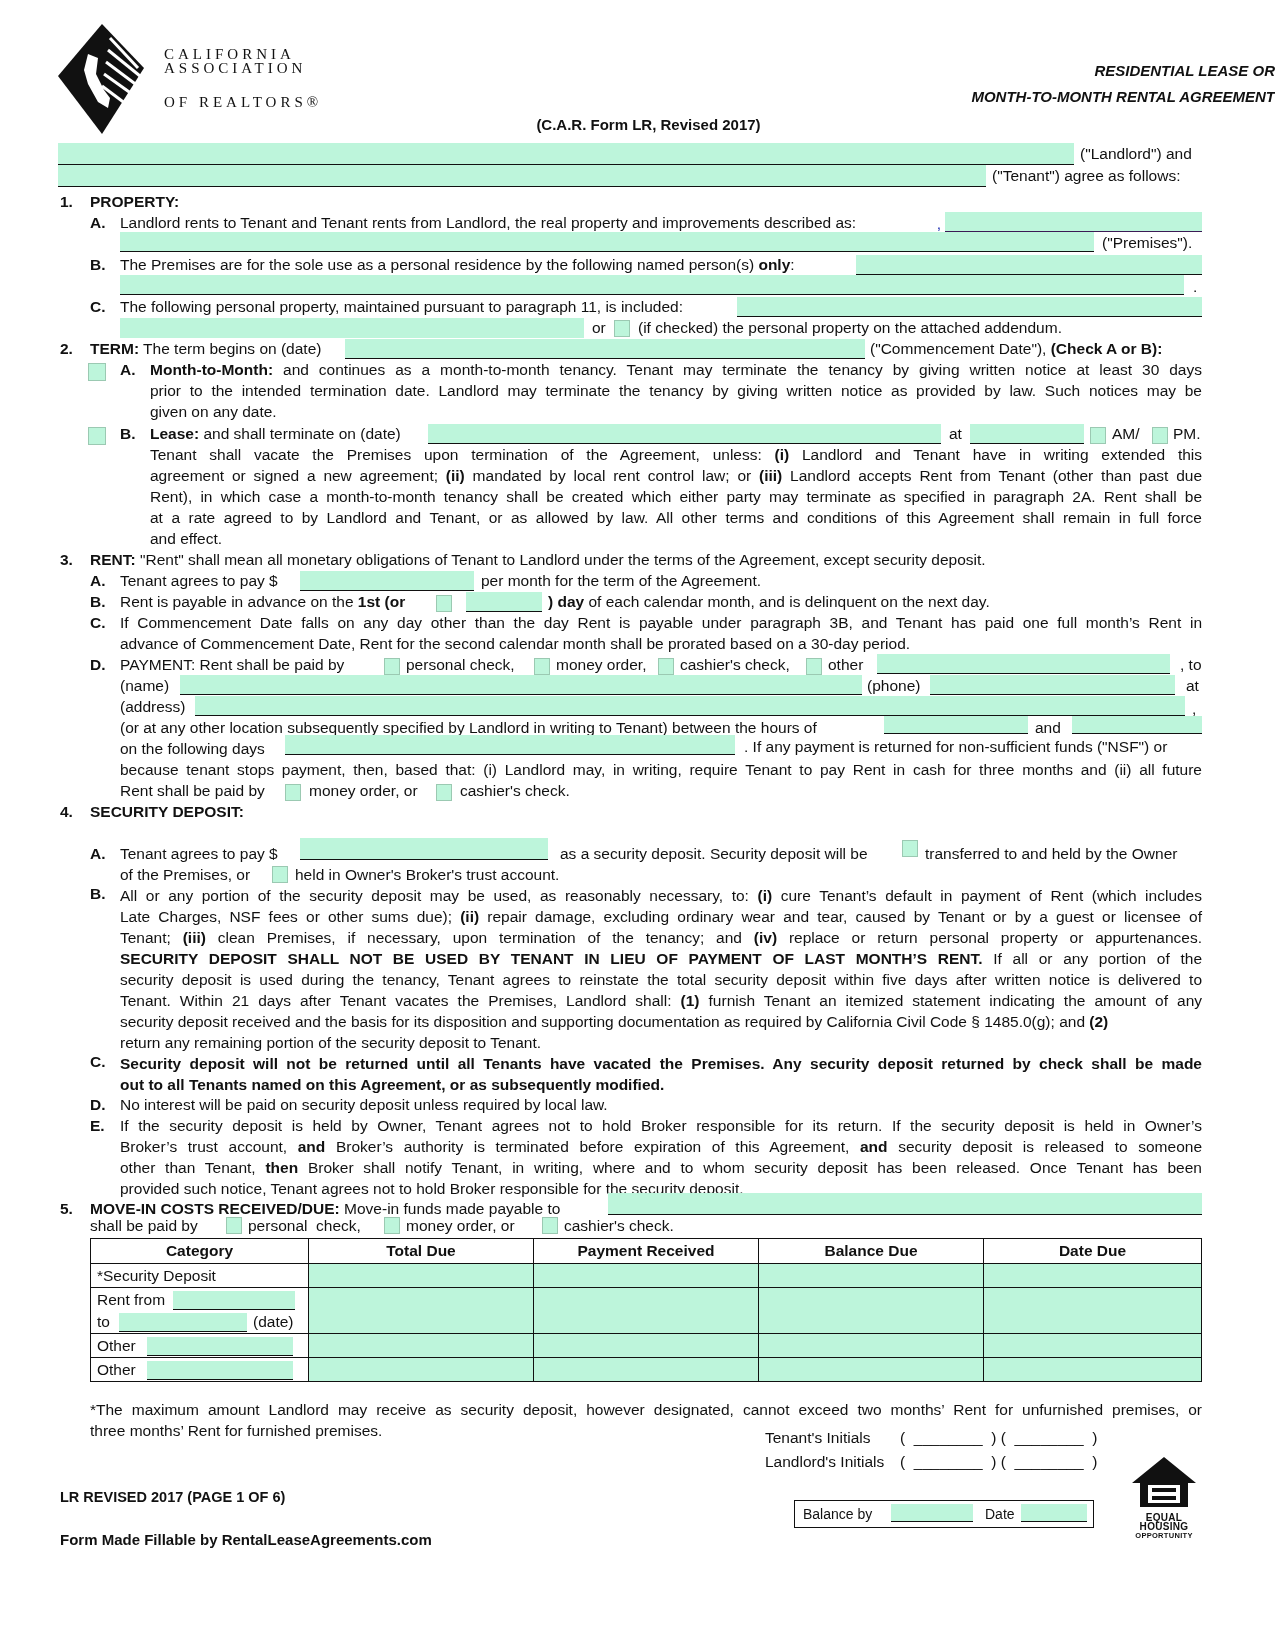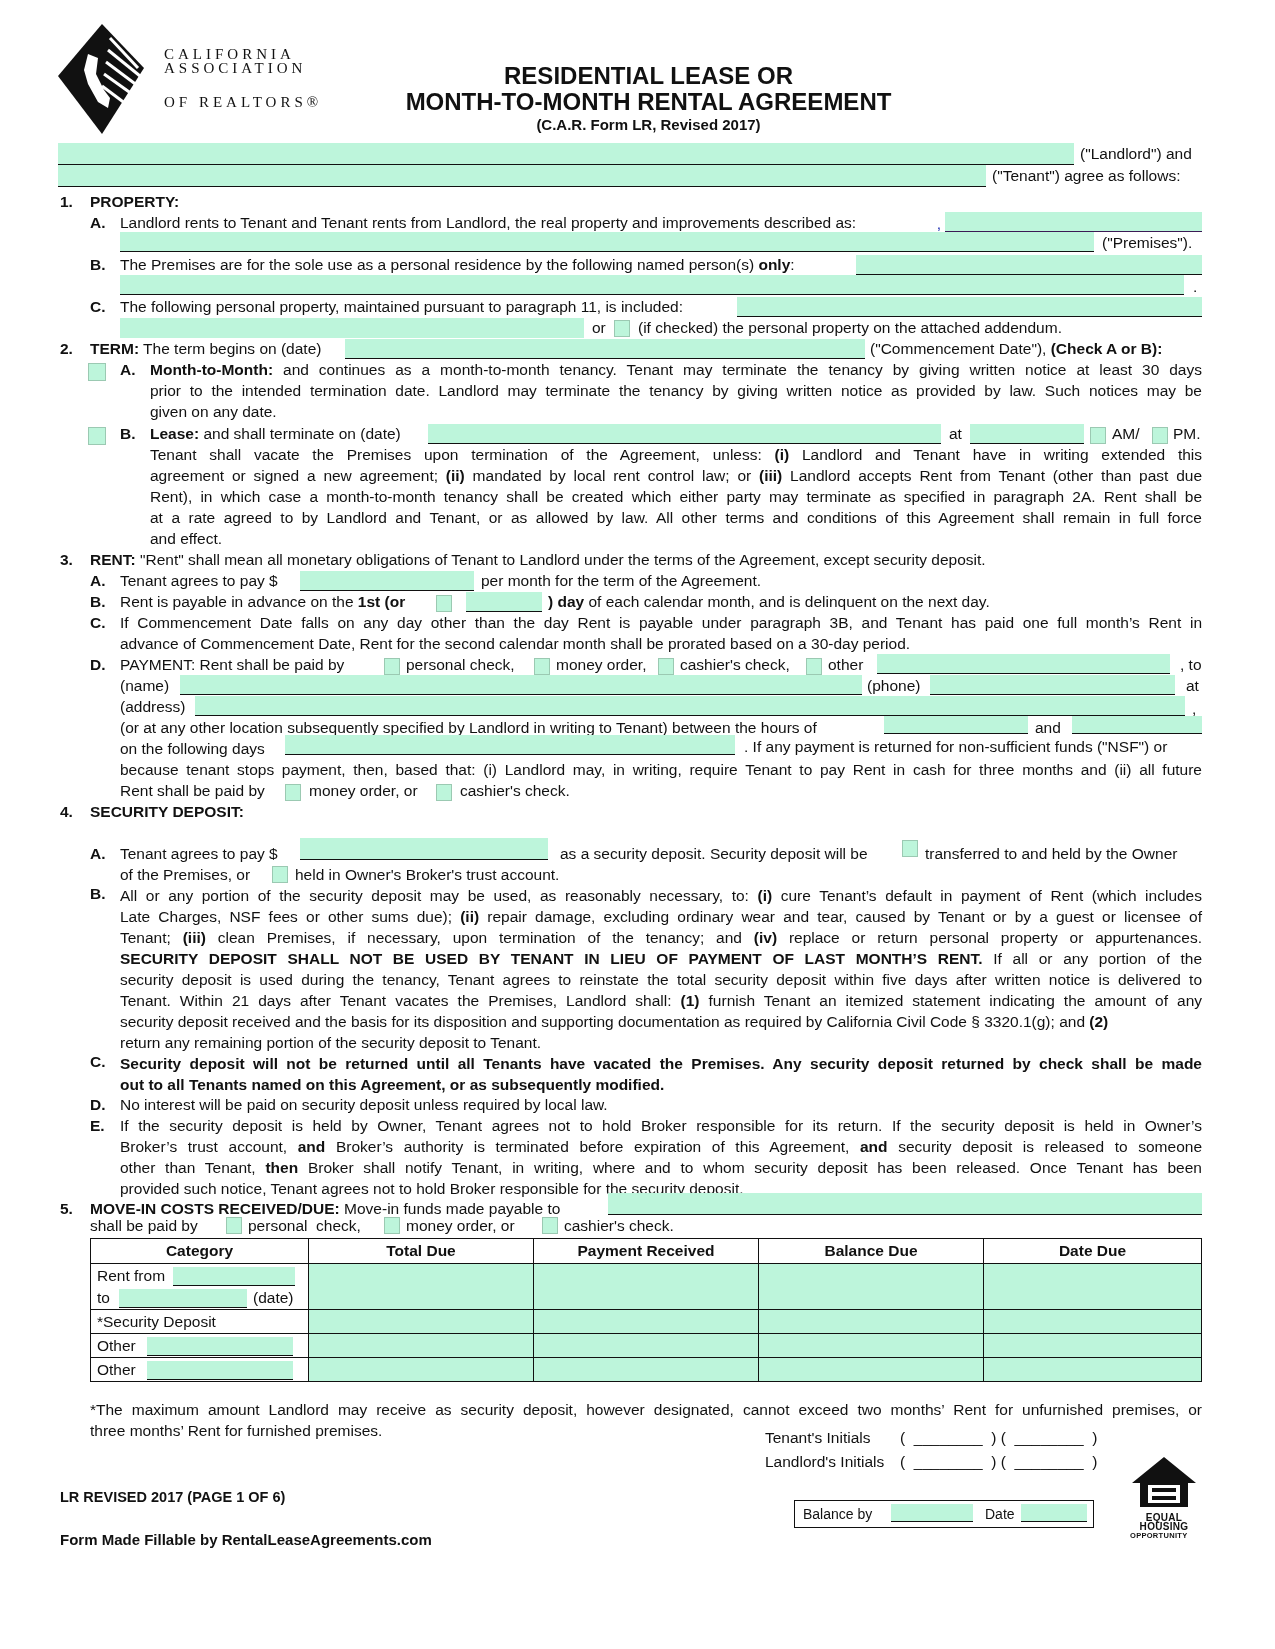--- a/index.html
+++ b/index.html
@@ -11,21 +11,21 @@
   .fld { position: absolute; background: #bdf5db; border-bottom: 1.3px solid #111; height: 20px; box-sizing: border-box; }
   .fld.nb { border-bottom: none; }
   .cb { position: absolute; width: 16px; height: 17px; background: #bdf5db; border: 1px solid #9bc9b2; box-sizing: border-box; }
   .cb.lg { width: 18px; height: 18px; }
   .t { position: absolute; white-space: nowrap; line-height: 20px; }
   .b { font-weight: bold; }
   .just { position: absolute; text-align: justify; text-align-last: justify; line-height: 20.6px; white-space: normal; }
 
   
   .logo-text { position: absolute; font-family: "Liberation Serif", serif; letter-spacing: 4px; font-size: 15px; line-height: 24px; }
-  .title1, .title2 { position: absolute; left: 0; width: 1275px; text-align: center; font-weight: bold; font-size: 24px; }
+  .title1, .title2 { position: absolute; left: 0; width: 1275px; text-align: right; font-weight: bold; font-size: 15px; font-style: italic; }
   .title1 { top: 62px; padding-left: 22px; box-sizing: border-box; }
   .title2 { top: 88px; padding-left: 22px; box-sizing: border-box; }
   .subtitle { position: absolute; top: 116px; left: 0; width: 1275px; text-align: center; padding-left: 22px; box-sizing: border-box; font-weight: bold; font-size: 15px; }
 
   
   table.costs { position: absolute; left: 90px; top: 1238px; width: 1112px; border-collapse: collapse; font-size: 15.5px; }
   table.costs th, table.costs td { border: 1.5px solid #111; padding: 0; }
   table.costs th { height: 24px; font-weight: bold; text-align: center; background: #fff; }
   table.costs td.cat { background: #fff; width: 215px; position: relative; }
   table.costs td.val { background: #bdf5db; }
@@ -185,21 +185,21 @@
 <div class="cb" style="left:272px;top:866px"></div>
 <div class="t" style="left:295px;top:865px">held in Owner's Broker's trust account.</div>
 
 <div class="t b" style="left:90px;top:884px">B.</div>
 <div class="just" style="left:120px;top:886px;width:1082px"><span>All or any portion of the security deposit may be used, as reasonably necessary, to:</span> <b>(i)</b> <span>cure Tenant’s default in payment of Rent (which includes</span></div>
 <div class="just" style="left:120px;top:907px;width:1082px"><span>Late Charges, NSF fees or other sums due);</span> <b>(ii)</b> <span>repair damage, excluding ordinary wear and tear, caused by Tenant or by a guest or licensee of</span></div>
 <div class="just" style="left:120px;top:928px;width:1082px"><span>Tenant;</span> <b>(iii)</b> <span>clean Premises, if necessary, upon termination of the tenancy; and</span> <b>(iv)</b> <span>replace or return personal property or appurtenances.</span></div>
 <div class="just" style="left:120px;top:949px;width:1082px"><b>SECURITY DEPOSIT SHALL NOT BE USED BY TENANT IN LIEU OF PAYMENT OF LAST MONTH’S RENT.</b> <span>If all or any portion of the</span></div>
 <div class="just" style="left:120px;top:970px;width:1082px">security deposit is used during the tenancy, Tenant agrees to reinstate the total security deposit within five days after written notice is delivered to</div>
 <div class="just" style="left:120px;top:991px;width:1082px"><span>Tenant. Within 21 days after Tenant vacates the Premises, Landlord shall:</span> <b>(1)</b> <span>furnish Tenant an itemized statement indicating the amount of any</span></div>
-<div class="t" style="left:120px;top:1012px"><span>security deposit received and the basis for its disposition and supporting documentation as required by California Civil Code § 3320.1(g); and</span> <b>(2)</b></div>
+<div class="t" style="left:120px;top:1012px"><span>security deposit received and the basis for its disposition and supporting documentation as required by California Civil Code § 1485.0(g); and</span> <b>(2)</b></div>
 <div class="t" style="left:120px;top:1033px">return any remaining portion of the security deposit to Tenant.</div>
 
 <div class="t b" style="left:90px;top:1052px">C.</div>
 <div class="just b" style="left:120px;top:1054px;width:1082px">Security deposit will not be returned until all Tenants have vacated the Premises. Any security deposit returned by check shall be made</div>
 <div class="t b" style="left:120px;top:1075px">out to all Tenants named on this Agreement, or as subsequently modified.</div>
 
 <div class="t b" style="left:90px;top:1095px">D.</div>
 <div class="t" style="left:120px;top:1095px">No interest will be paid on security deposit unless required by local law.</div>
 
 <div class="t b" style="left:90px;top:1116px">E.</div>
@@ -224,44 +224,44 @@
   <thead>
     <tr>
       <th style="width:217px">Category</th>
       <th style="width:224px">Total Due</th>
       <th style="width:224px">Payment Received</th>
       <th style="width:224px">Balance Due</th>
       <th>Date Due</th>
     </tr>
   </thead>
   <tbody>
+    <tr style="height:24px">
+      <td class="cat">
+          <div class="catline">*Security Deposit</div>
+        </td>
+      <td class="val"></td>
+      <td class="val"></td>
+      <td class="val"></td>
+      <td class="val"></td>
+    </tr>
     <tr style="height:46px">
       <td class="cat">
         <div class="catline"><span>Rent from</span>
           <span class="inline-fld" style="position:absolute;left:82px;top:2px;width:122px"></span></div>
         <div class="catline"><span>to</span>
           <span class="inline-fld" style="position:absolute;left:28px;top:2px;width:128px"></span>
           <span style="position:absolute;left:162px;top:0">(date)</span></div>
       </td>
       <td class="val"></td>
       <td class="val"></td>
       <td class="val"></td>
       <td class="val"></td>
     </tr>
     <tr style="height:24px">
       <td class="cat">
-          <div class="catline">*Security Deposit</div>
-        </td>
-      <td class="val"></td>
-      <td class="val"></td>
-      <td class="val"></td>
-      <td class="val"></td>
-    </tr>
-    <tr style="height:24px">
-      <td class="cat">
           <div class="catline"><span>Other</span>
         <span class="inline-fld" style="position:absolute;left:56px;top:2px;width:146px"></span></div>
         </td>
       <td class="val"></td>
       <td class="val"></td>
       <td class="val"></td>
       <td class="val"></td>
     </tr>
     <tr style="height:24px">
       <td class="cat">
@@ -294,16 +294,16 @@
 </div>
 
 <div class="ehlogo">
   <svg width="68" height="54" viewBox="0 0 68 54">
     <polygon points="34,2 66,28 58,28 58,52 10,52 10,28 2,28" fill="#111"></polygon>
     <rect x="18" y="30" width="32" height="18" fill="#fff"></rect>
     <rect x="22" y="33" width="24" height="4" fill="#111"></rect>
     <rect x="22" y="41" width="24" height="4" fill="#111"></rect>
   </svg>
   <div style="font-size:10px;font-weight:bold;text-align:center;letter-spacing:0.3px;line-height:9px">EQUAL HOUSING</div>
-  <div style="font-size:7.5px;font-weight:bold;text-align:left;letter-spacing:0.3px;line-height:9px">OPPORTUNITY</div>
+  <div style="font-size:7.5px;font-weight:bold;text-align:center;letter-spacing:0.3px;line-height:9px">OPPORTUNITY</div>
 </div>
 
 <div class="t b" style="left:60px;top:1530px;font-size:15px">Form Made Fillable by RentalLeaseAgreements.com</div>
 
 </body></html>

